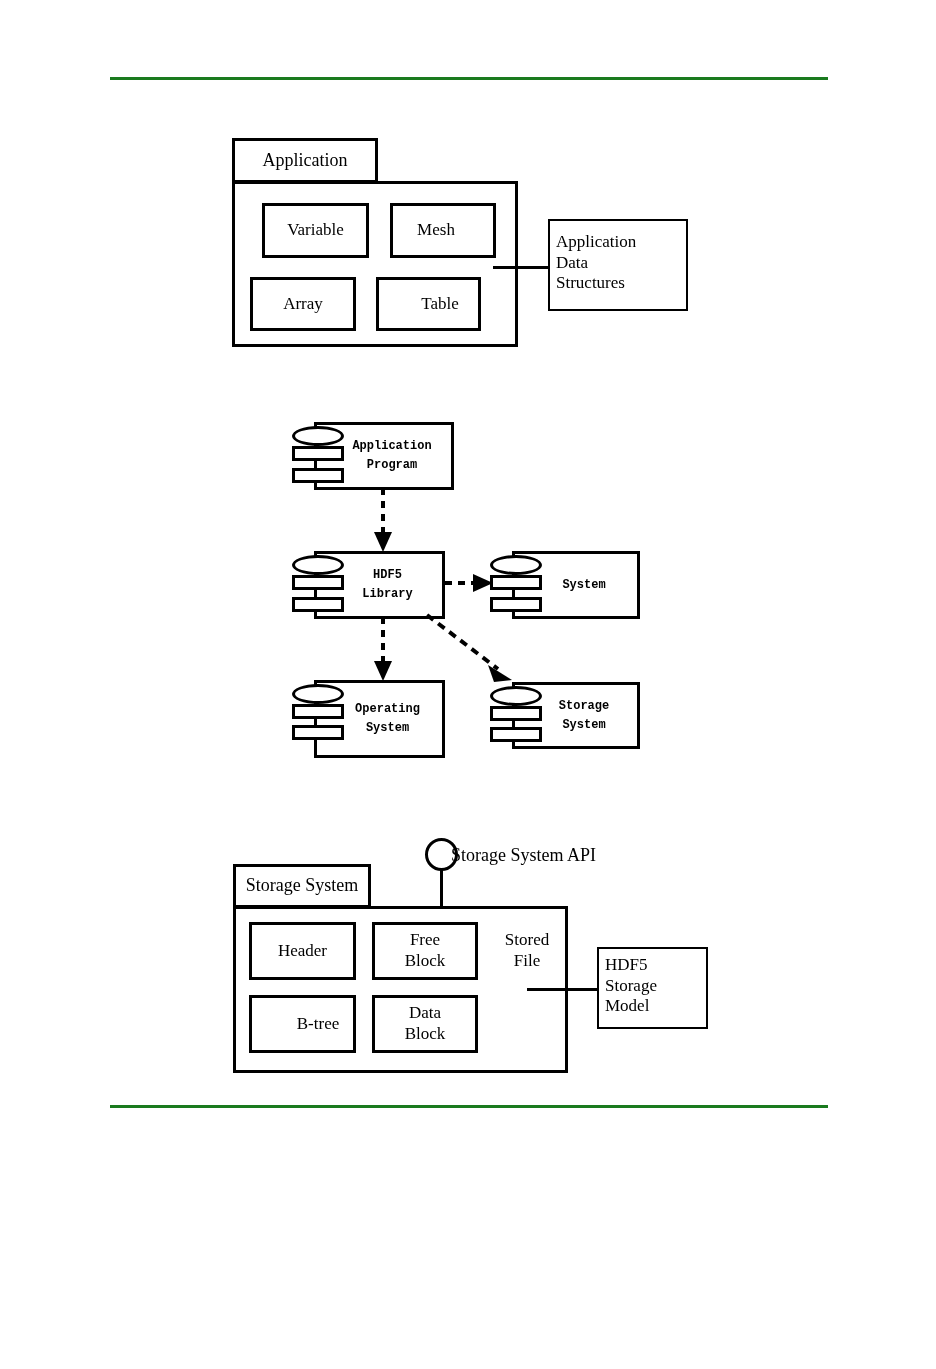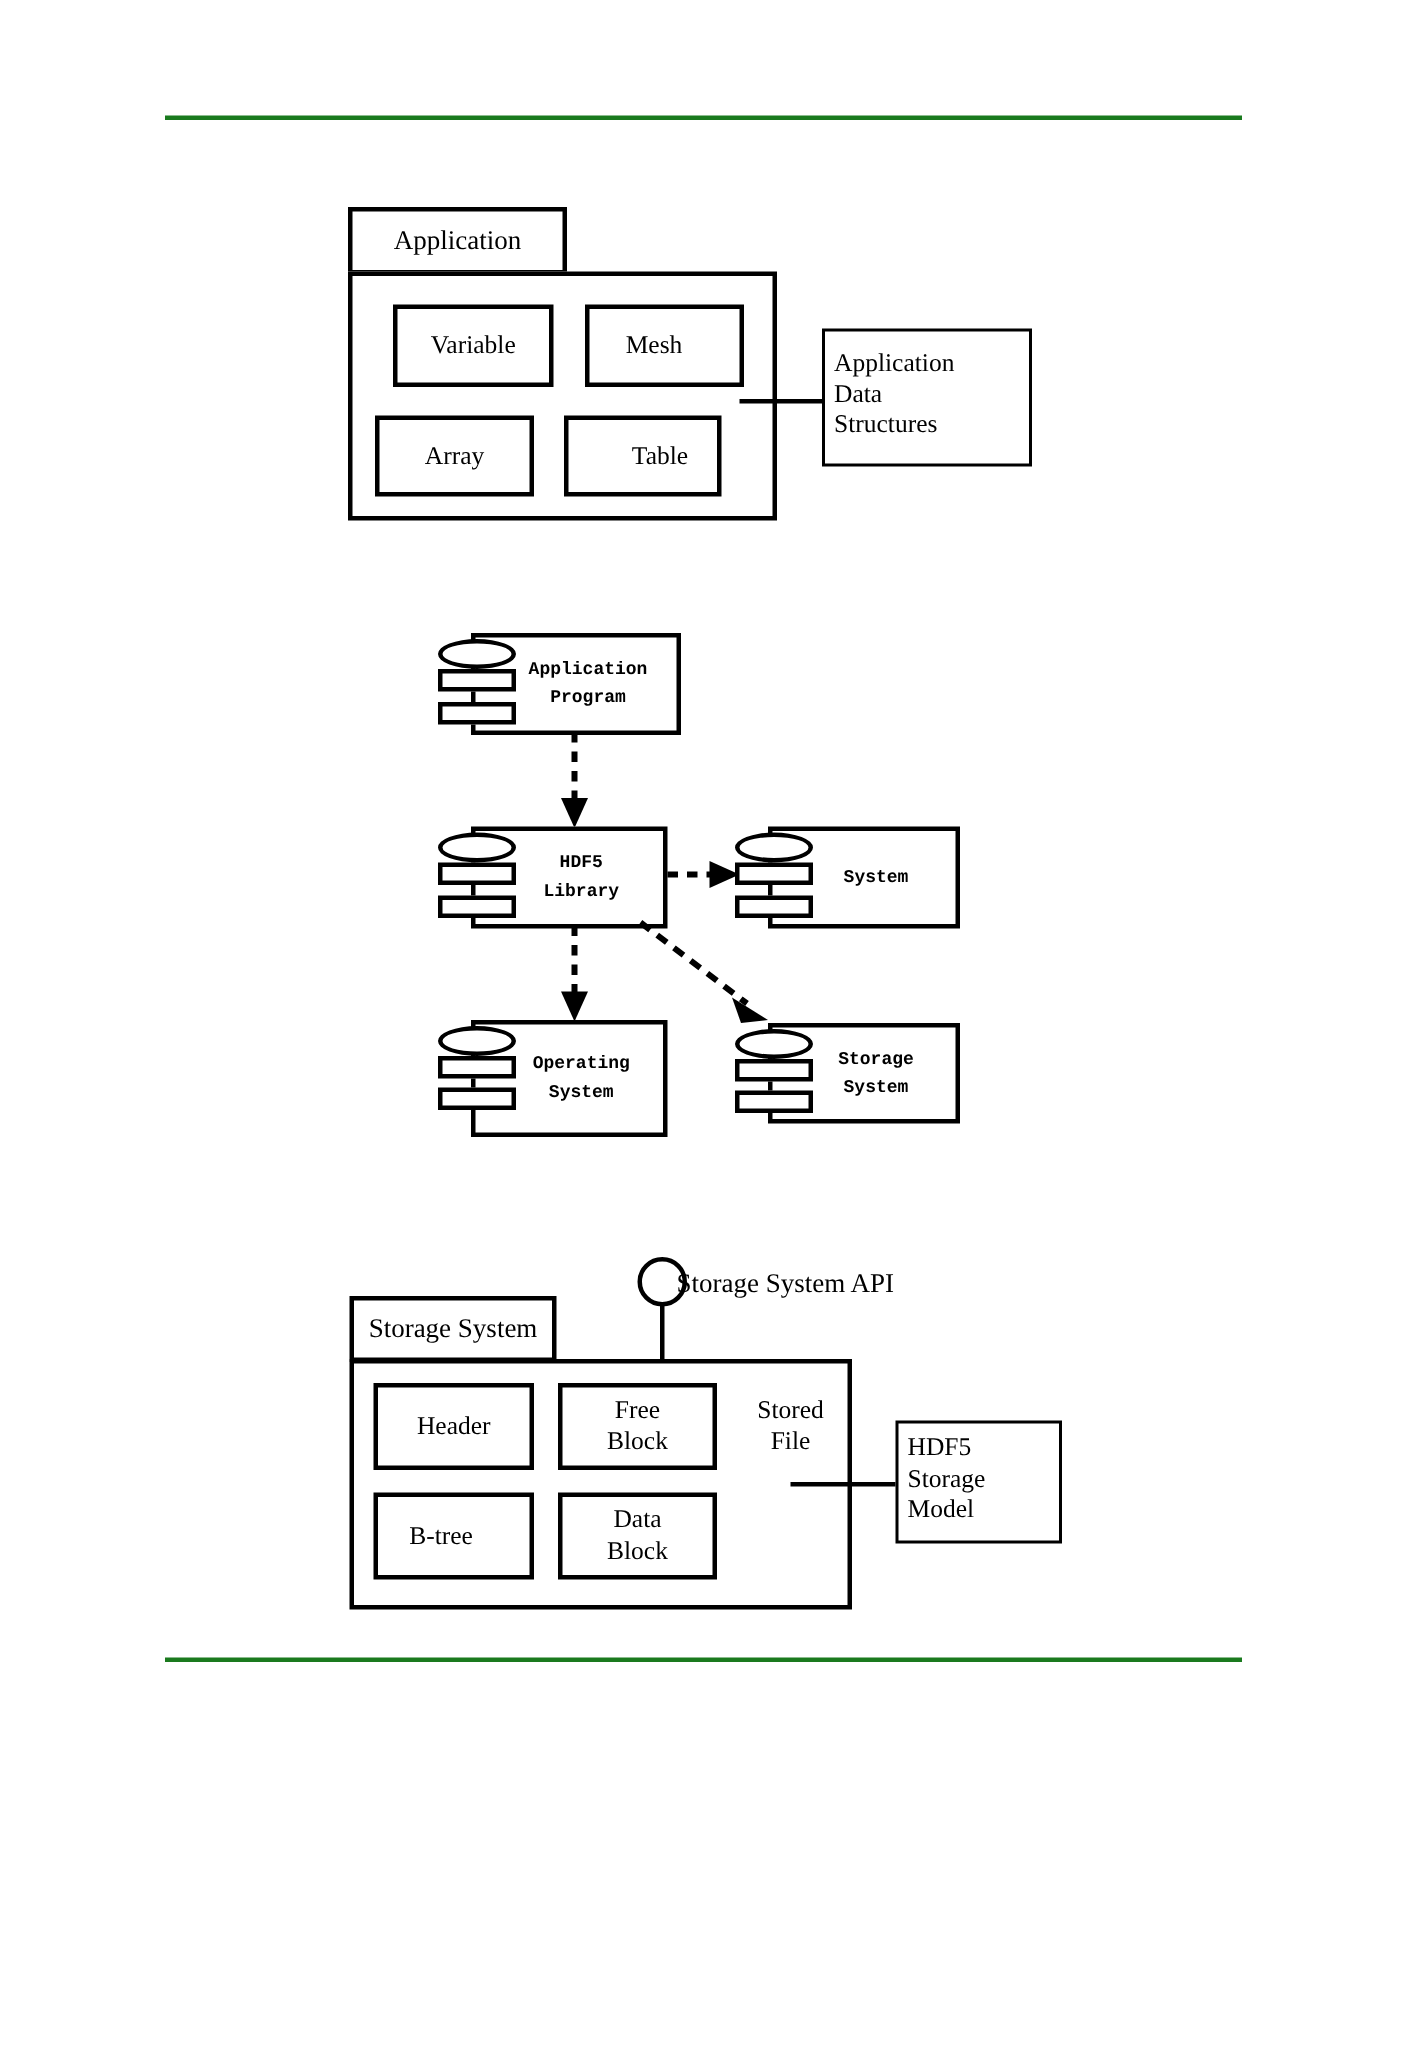--- a/index.html
+++ b/index.html
@@ -239,21 +239,21 @@
     <div class="boxline" style="left:233px; top:906px; width:335px; height:167px;"></div>
 
     <div class="boxline" style="left:249px; top:922px; width:107px; height:58px;"></div>
     <div class="lbl center" style="left:249px; top:922px; width:107px; height:58px; font-size:17px;">Header</div>
 
     <div class="boxline" style="left:372px; top:922px; width:106px; height:58px;"></div>
     <div class="lbl center" style="left:372px; top:922px; width:106px; height:58px; font-size:17px;">Free
 Block</div>
 
     <div class="boxline" style="left:249px; top:995px; width:107px; height:58px;"></div>
-    <div class="lbl center" style="left:249px; top:995px; width:90px; height:58px; font-size:17px;">B-tree</div>
+    <div class="lbl center" style="left:249px; top:995px; width:90px; height:58px; font-size:17px;padding-left:24px;">B-tree</div>
 
     <div class="boxline" style="left:372px; top:995px; width:106px; height:58px;"></div>
     <div class="lbl center" style="left:372px; top:995px; width:106px; height:58px; font-size:17px;">Data
 Block</div>
 
     <div class="lbl center" style="left:489px; top:925px; width:76px; height:52px; font-size:17px;">Stored
 File</div>
 
     <div class="hline" style="left:527px; top:988px; width:72px;"></div>
 

